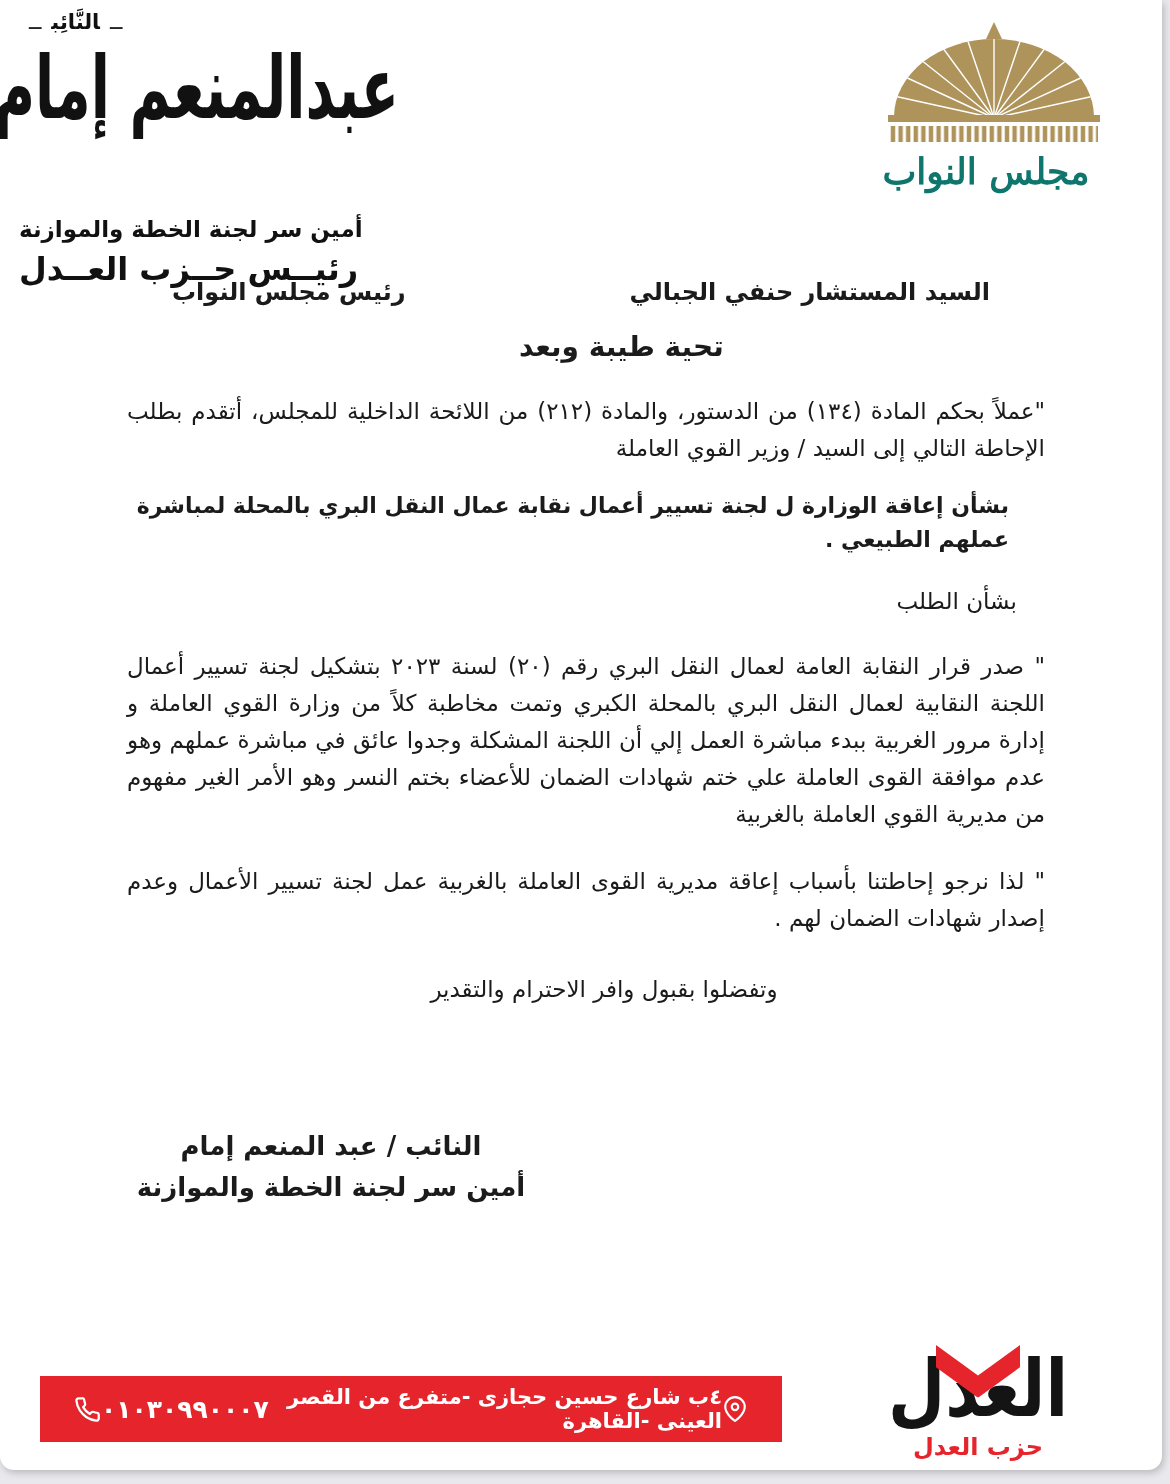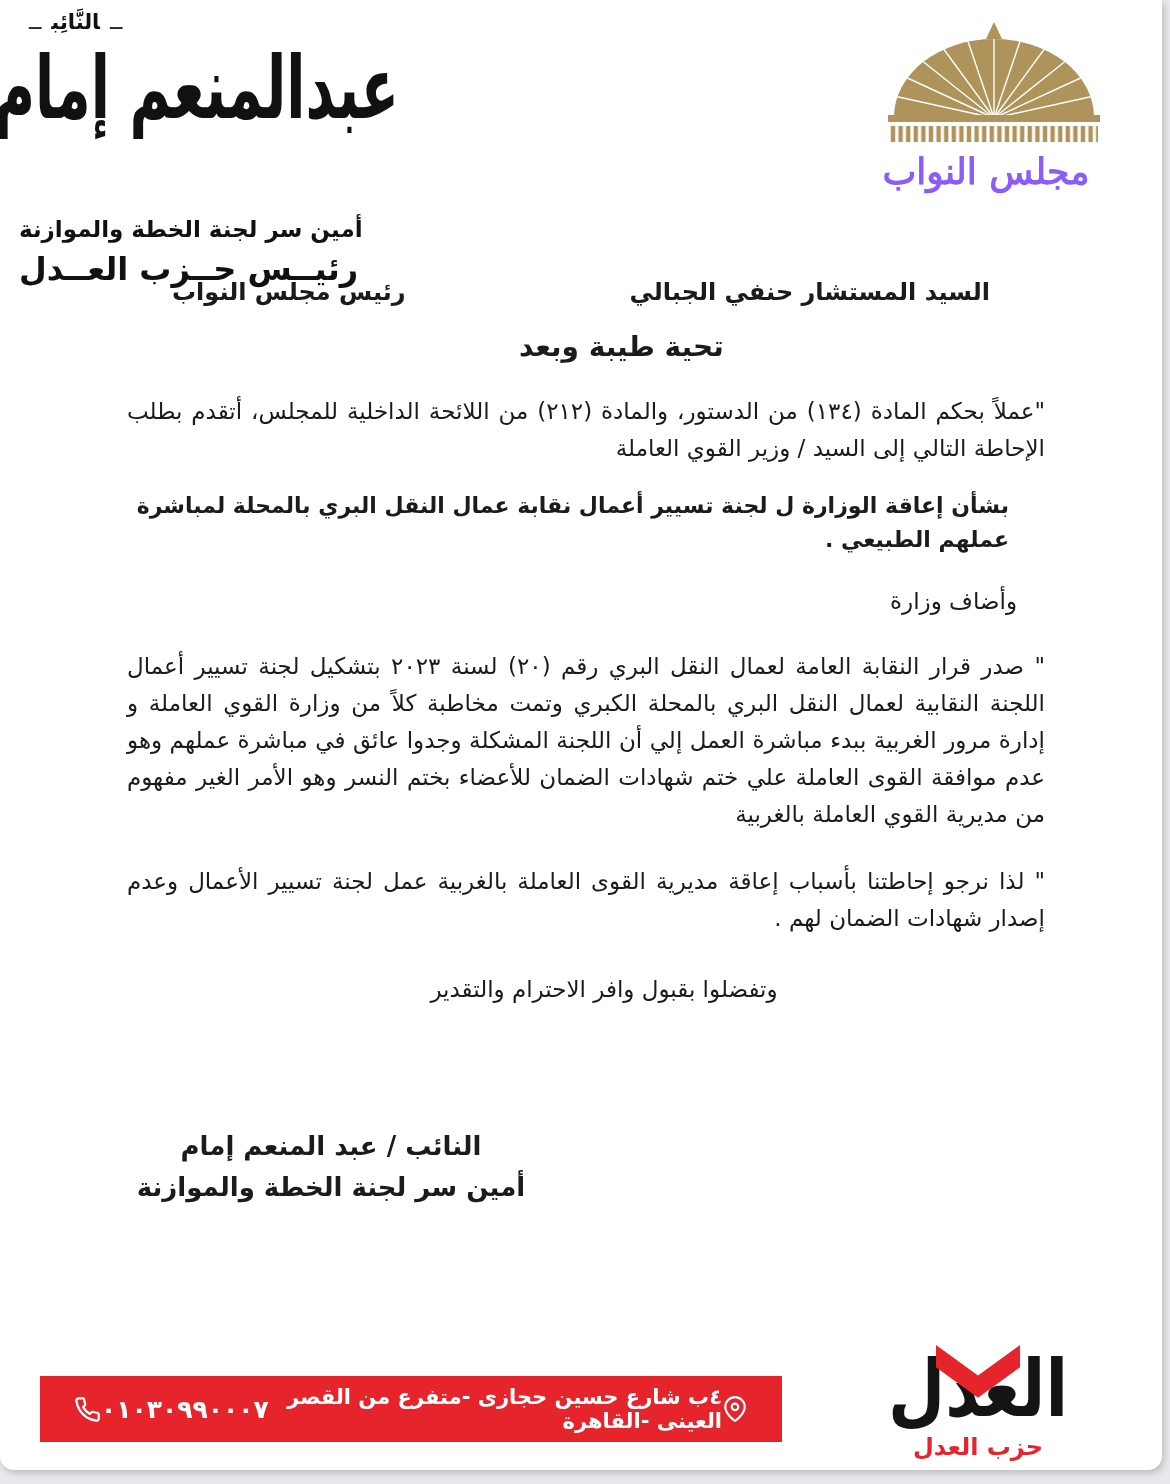--- a/index.html
+++ b/index.html
@@ -124,38 +124,38 @@
           <line x1="120" y1="96" x2="120" y2="17"></line>
           <line x1="120" y1="96" x2="94.1" y2="19.7"></line>
           <line x1="120" y1="96" x2="70" y2="27.5"></line>
           <line x1="120" y1="96" x2="49.3" y2="39.8"></line>
           <line x1="120" y1="96" x2="33.4" y2="56"></line>
           <line x1="120" y1="96" x2="23.4" y2="74.8"></line>
         </g>
         <rect x="14" y="93" width="212" height="7" fill="#ae935a"></rect>
         <rect x="16" y="104" width="208" height="16" fill="url(#cols)"></rect>
       </svg>
-      <div class="p-name" style="color:#8b5cf6">مجلس النواب</div>
+      <div class="p-name" style="color:#0f766e">مجلس النواب</div>
     </div>
   </div>
 
   <div class="content">
 
     <div class="salutation">
       <span>السيد المستشار حنفي الجبالي</span>
       <span>رئيس مجلس النواب</span>
     </div>
 
     <div class="greeting">تحية طيبة وبعد</div>
 
     <p class="para para1">"عملاً بحكم المادة (١٣٤) من الدستور، والمادة (٢١٢) من اللائحة الداخلية للمجلس، أتقدم بطلب الإحاطة التالي إلى السيد / وزير القوي العاملة</p>
 
     <p class="subject">بشأن إعاقة الوزارة ل لجنة تسيير أعمال نقابة عمال النقل البري بالمحلة لمباشرة عملهم الطبيعي .</p>
 
-    <p class="para added">وأضاف وزارة</p>
+    <p class="para added">بشأن الطلب</p>
 
     <p class="para para2">" صدر قرار النقابة العامة لعمال النقل البري رقم (٢٠) لسنة ٢٠٢٣ بتشكيل لجنة تسيير أعمال اللجنة النقابية لعمال النقل البري بالمحلة الكبري وتمت مخاطبة كلاً من وزارة القوي العاملة و إدارة مرور الغربية ببدء مباشرة العمل إلي أن اللجنة المشكلة وجدوا عائق في مباشرة عملهم وهو عدم موافقة القوى العاملة علي ختم شهادات الضمان للأعضاء بختم النسر وهو الأمر الغير مفهوم من مديرية القوي العاملة بالغربية</p>
 
     <p class="para para3">" لذا نرجو إحاطتنا بأسباب إعاقة مديرية القوى العاملة بالغربية عمل لجنة تسيير الأعمال وعدم إصدار شهادات الضمان لهم .</p>
 
     <p class="para closing">وتفضلوا بقبول وافر الاحترام والتقدير</p>
 
     <div class="signature">
       <div>النائب / عبد المنعم إمام</div>
       <div>أمين سر لجنة الخطة والموازنة</div>

